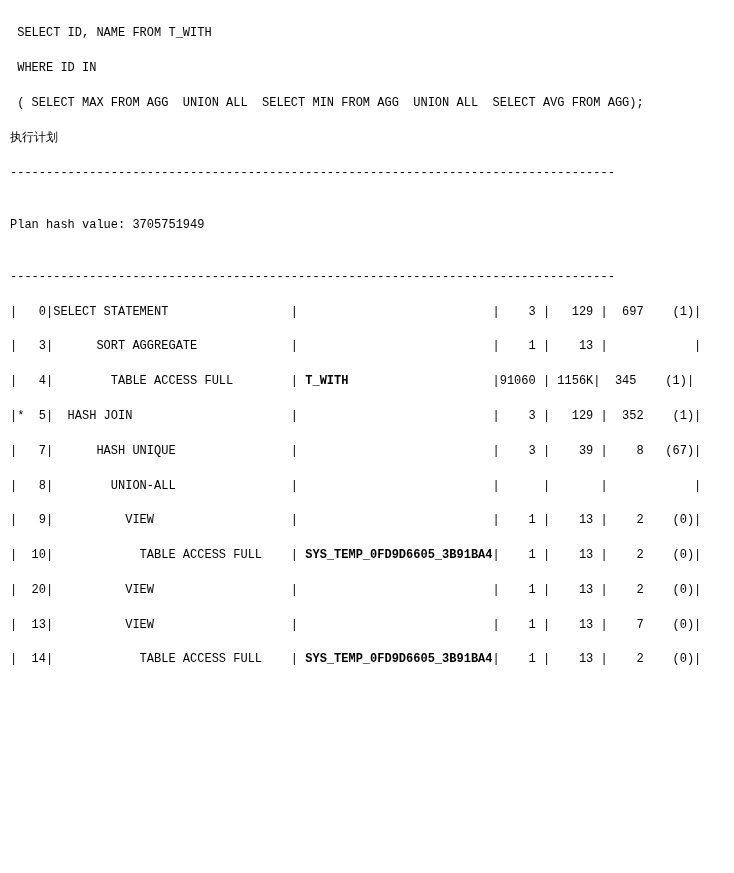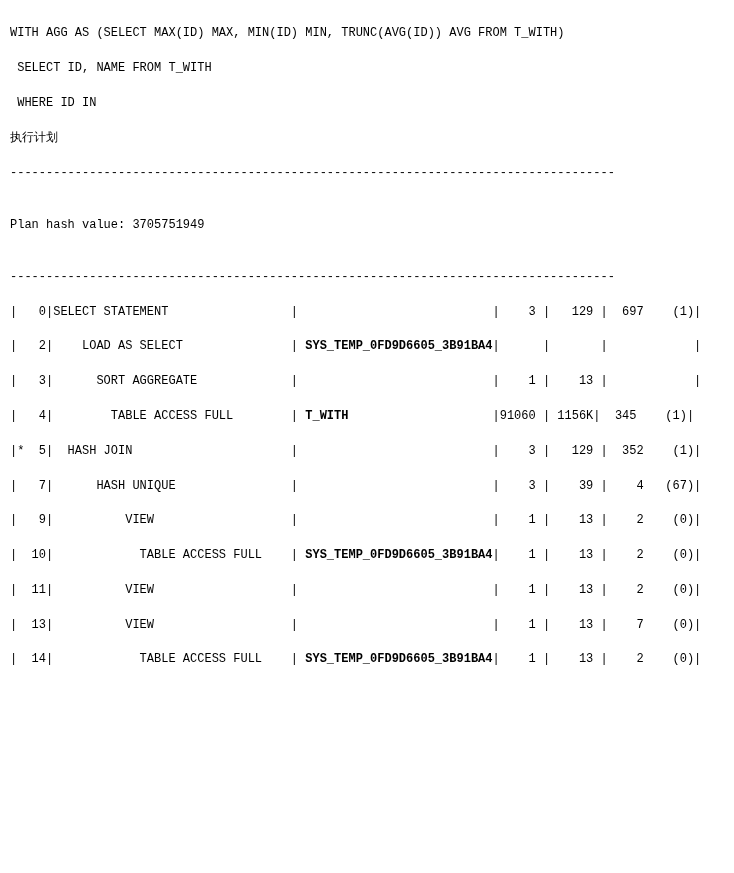--- a/index.html
+++ b/index.html
@@ -14,53 +14,53 @@
     }
     .content {
       white-space: pre;
       line-height: 1.45;
     }
   </style>
 </head>
 <body>
 
 <div class="content">
-<span>WITH AGG AS (SELECT MAX(ID) MAX, MIN(ID) MIN, TRUNC(AVG(ID)) AVG FROM T_WITH)
-</span>
 <span> SELECT ID, NAME FROM T_WITH
 </span>
 <span> WHERE ID IN
+</span>
+<span> ( SELECT MAX FROM AGG  UNION ALL  SELECT MIN FROM AGG  UNION ALL  SELECT AVG FROM AGG);
 </span>
 <span>执行计划
 </span>
 <span>------------------------------------------------------------------------------------
 </span>
 
 <span>Plan hash value: 3705751949
 </span>
 
 <span>------------------------------------------------------------------------------------
 </span>
 <span id="r0">|   0|SELECT STATEMENT                 |                           |    3 |   129 |  697    (1)|
 </span>
-<span id="r2">|   2|    LOAD AS SELECT               | <b>SYS_TEMP_0FD9D6605_3B91BA4</b>|      |       |            |
-</span>
 <span id="r3">|   3|      SORT AGGREGATE             |                           |    1 |    13 |            |
 </span>
 <span id="r4">|   4|        TABLE ACCESS FULL        | <b>T_WITH</b>                    |91060 | 1156K|  345    (1)|
 </span>
 <span id="r5">|*  5|  HASH JOIN                      |                           |    3 |   129 |  352    (1)|
 </span>
-<span id="r7">|   7|      HASH UNIQUE                |                           |    3 |    39 |    4   (67)|
+<span id="r7">|   7|      HASH UNIQUE                |                           |    3 |    39 |    8   (67)|
+</span>
+<span id="r8">|   8|        UNION-ALL                |                           |      |       |            |
 </span>
 <span id="r9">|   9|          VIEW                   |                           |    1 |    13 |    2    (0)|
 </span>
 <span id="r10">|  10|            TABLE ACCESS FULL    | <b>SYS_TEMP_0FD9D6605_3B91BA4</b>|    1 |    13 |    2    (0)|
 </span>
-<span id="r11">|  11|          VIEW                   |                           |    1 |    13 |    2    (0)|
+<span id="r11">|  20|          VIEW                   |                           |    1 |    13 |    2    (0)|
 </span>
 <span id="r13">|  13|          VIEW                   |                           |    1 |    13 |    7    (0)|
 </span>
 <span id="r14">|  14|            TABLE ACCESS FULL    | <b>SYS_TEMP_0FD9D6605_3B91BA4</b>|    1 |    13 |    2    (0)|
 </span>
 
 
 
 
 

